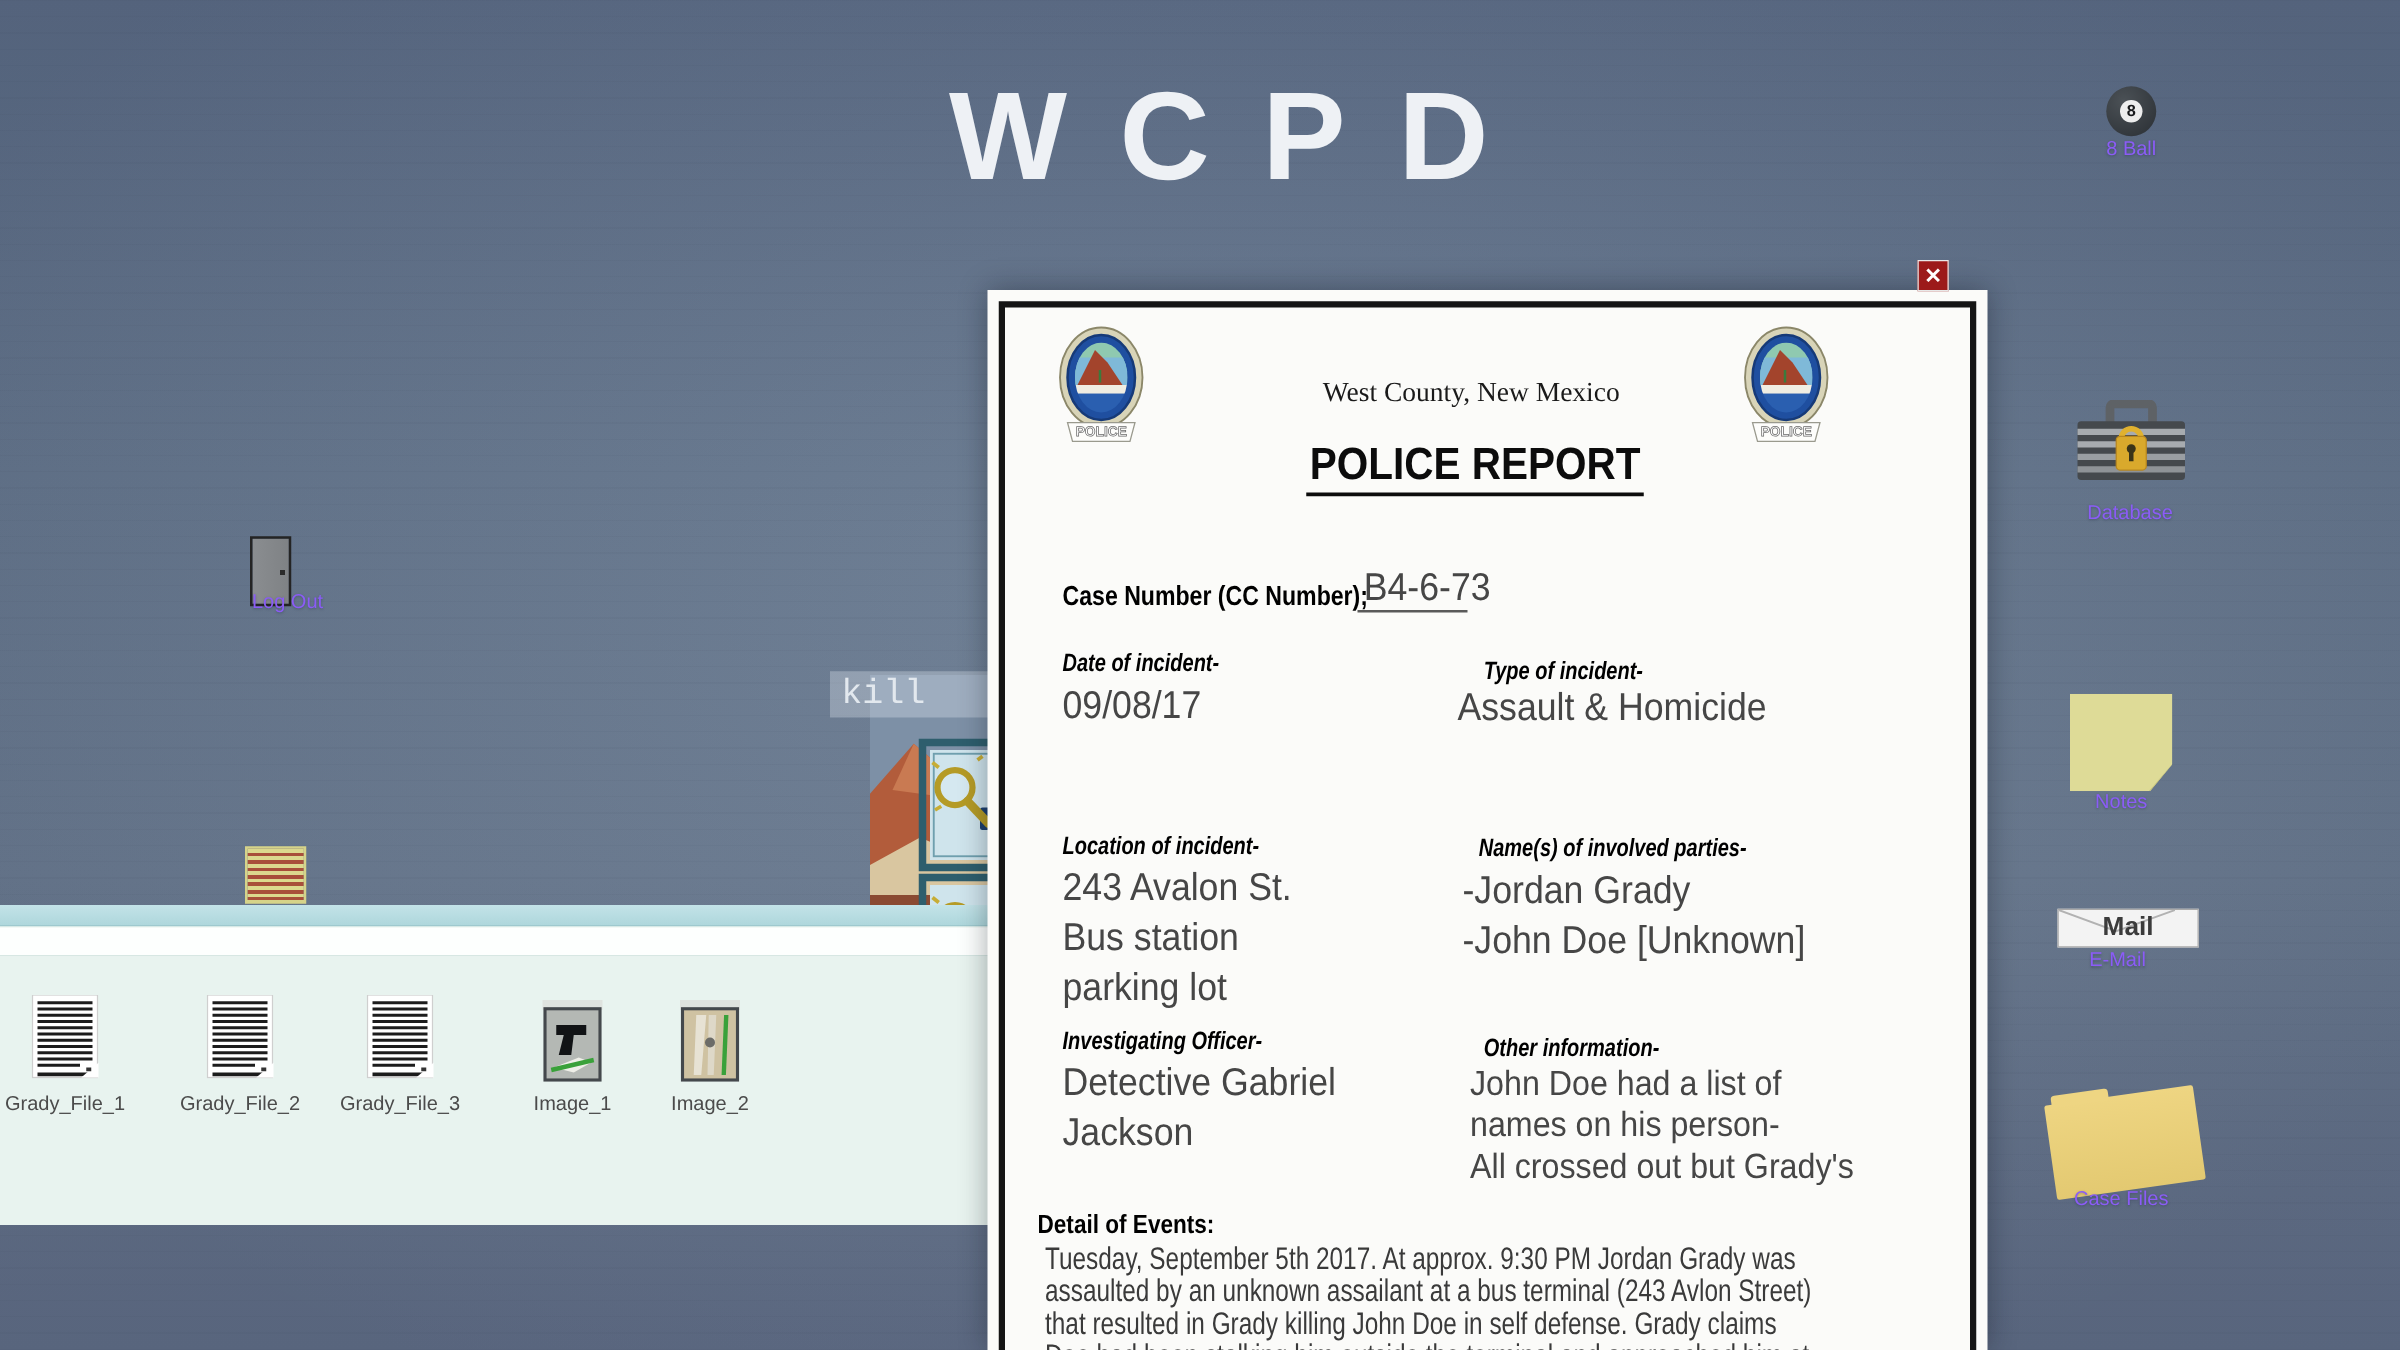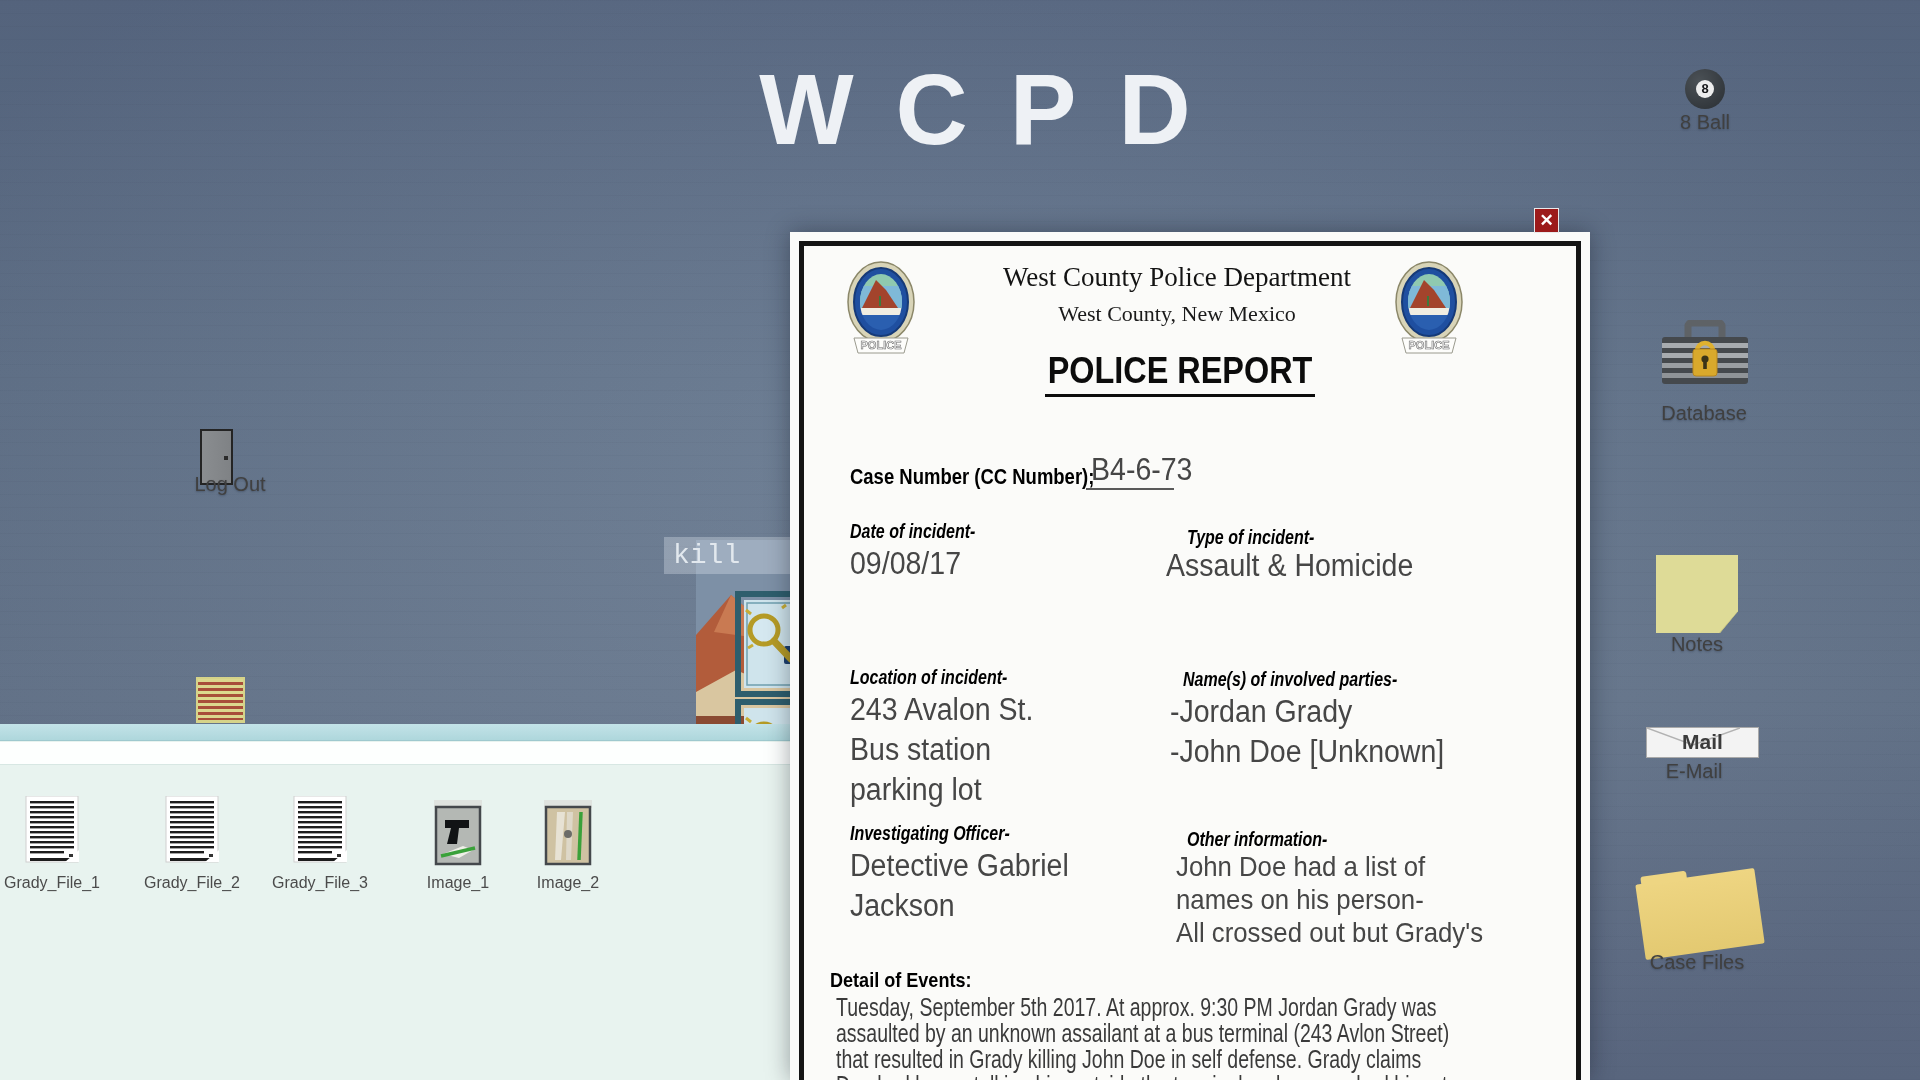--- a/index.html
+++ b/index.html
@@ -15,42 +15,42 @@
   .abs { position:absolute; }
 
   
   .wcpd {
     top:52px; left:50%; transform:translateX(calc(-50% + 26px));
     font-size:100px; font-weight:600; letter-spacing:0.42em;
     color:#eef1f5; text-indent:0.2em;
   }
 
   
-  .dlabel { color:#404040; font-size:20px; text-align:center; width:140px; text-shadow:0 1px 2px rgba(30,40,60,0.35); }
+  .dlabel { color:#8b5cf6; font-size:16px; text-align:center; width:140px; text-shadow:0 1px 2px rgba(30,40,60,0.35); }
 
   
   .door { left:200px; top:429px; width:33px; height:56px; background:linear-gradient(90deg,#8a8d90,#7f8285); border:2px solid #242424; }
   .door::after { content:""; position:absolute; right:3px; top:25px; width:4px; height:4px; background:#2b2b2b; }
 
   
   .note-small {
     left:196px; top:677px; width:49px; height:46px;
     background:repeating-linear-gradient(180deg,#dcd98e 0 3px,#a84f3a 3px 6px);
     border:2px solid #d6d389; border-bottom-width:3px;
   }
 
   
   .search-box {
     left:664px; top:537px; width:200px; height:37px;
     background:rgba(236,243,249,0.30);
     color:#e2e8ee; font-size:28px; font-weight:400; line-height:37px; padding-left:9px;font-family:Liberation Mono, monospace;
   }
 
   
-  .file-window { left:0; top:724px; width:1060px; height:356px; background:#e8f3ef; }
+  .file-window { left:0; top:724px; width:1060px; height:256px; background:#e8f3ef; }
   .fw-band  { position:absolute; left:0; top:0; width:100%; height:17px; background:linear-gradient(180deg,#c3e3e8,#aed7dc); border-bottom:1px solid #9ec9ce; }
   .fw-white { position:absolute; left:0; top:18px; width:100%; height:23px; background:#fdfffe; border-bottom:1px solid #d7e7e3; }
   .file-item { position:absolute; width:140px; text-align:center; cursor:default; }
   .file-item .flabel2 { margin-top:4px; color:#4b4b4b; font-size:16px; }
   .ficon { display:inline-block; }
 
   
   .ball { left:1685px; top:69px; width:40px; height:40px; border-radius:50%;
           background:radial-gradient(circle at 35% 30%, #4b5156, #32373c 75%); }
   .ball-num { position:absolute; left:11px; top:11px; width:18px; height:18px; border-radius:50%;
@@ -299,21 +299,20 @@
       <rect x="14" y="26" width="42" height="22" fill="#7fb9d8"></rect>
       <polygon points="16,48 30,20 40,30 52,48" fill="#a3442c"></polygon>
       <line x1="34" y1="36" x2="34" y2="46" stroke="#3c7a3c" stroke-width="2"></line>
       <rect x="12" y="48" width="46" height="7" fill="#f0ede2"></rect>
       <rect x="12" y="55" width="46" height="18" fill="#2a5fb0"></rect>
     </g>
     <path d="M 8 78 L 62 78 L 58 93 L 12 93 Z" fill="#fdfdfb" stroke="#9a9a8e" stroke-width="1"></path>
     <text x="35" y="89" text-anchor="middle" font-size="11" font-weight="bold" fill="#ffffff" stroke="#6a6a6a" stroke-width="0.6">POLICE</text>
   </svg>
 
-  <div class="abs rp-dept">West County Police Department</div>
   <div class="abs rp-sub">West County, New Mexico</div>
   <div class="abs rp-title-wrap">
     <span class="rp-title">POLICE REPORT</span>
   </div>
 
   <div class="flabel case" style="left:60px; top:232px;">Case Number (CC Number);</div>
   <div class="fvalue" style="left:301px; top:218px;">B4-6-73</div>
   <div class="case-underline"></div>
 
   <div class="flabel italic" style="left:60px; top:288px;">Date of incident-</div>

